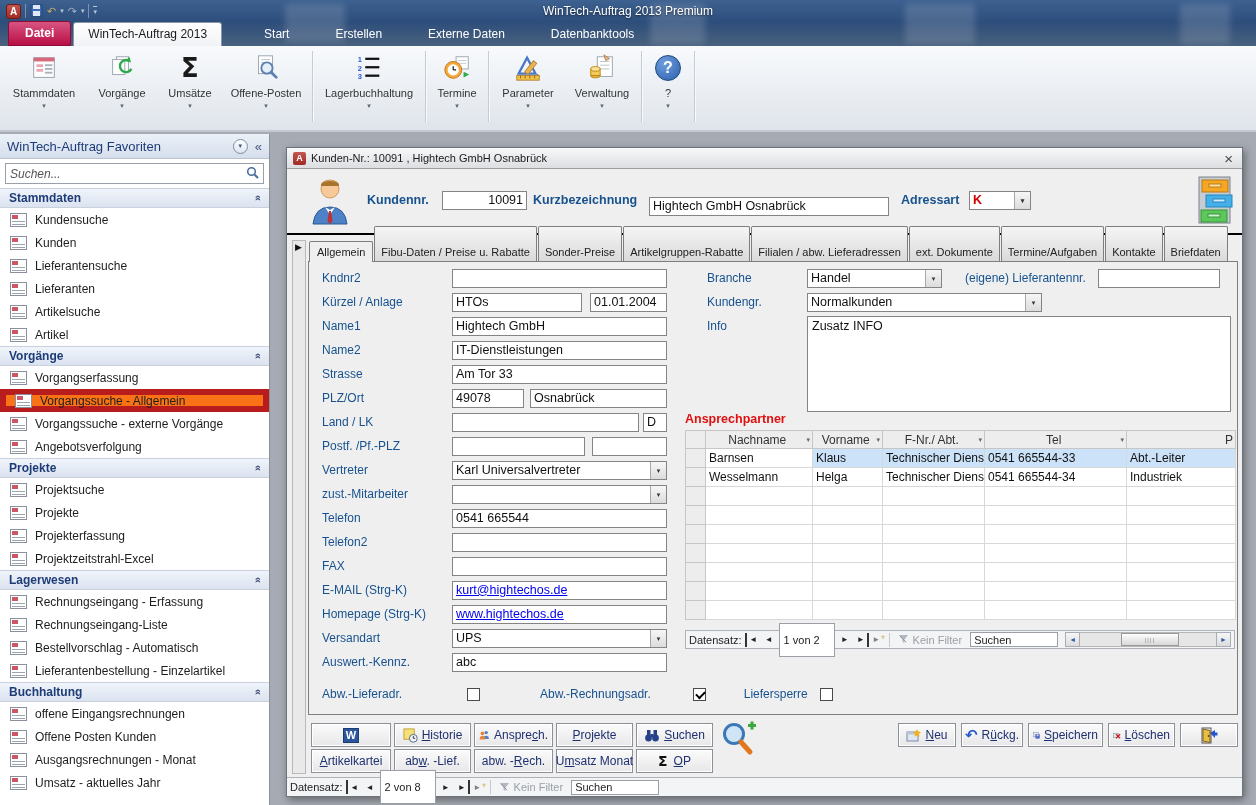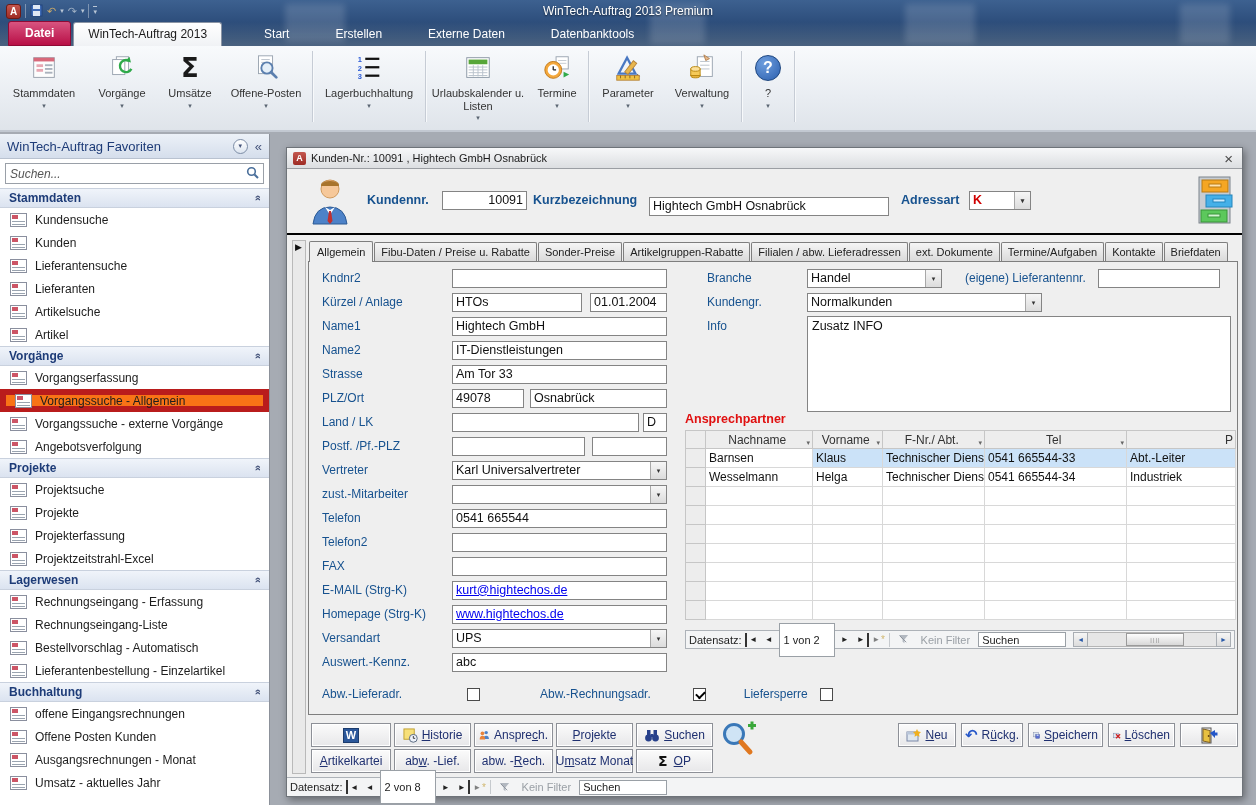--- a/index.html
+++ b/index.html
@@ -80,60 +80,60 @@
                 border-left:1px solid #a8a8a8;display:flex;align-items:center;justify-content:center;font-size:7px;color:#333}
   .win-sep{height:2px;background:#000}
 
   .win-body{position:relative;height:561px}
   .rec-strip{position:absolute;left:5px;top:5px;width:14px;height:534px;background:#e9e9e9;border:1px solid #b9b9b9}
   .rec-strip .mark{position:absolute;top:1px;left:2px;font-size:9px;color:#111}
 
   .tabctl{position:absolute;left:21px;top:5px;width:930px}
   .ftabs{display:flex;align-items:flex-end;height:21px;padding-left:1px}
   .ftab{font-size:11px;color:#222;background:linear-gradient(#f5f5f5,#dadada);border:1px solid #7e7e7e;border-bottom:none;
-        padding:3px 6px 3px;margin-right:1px;border-radius:2px 2px 0 0;white-space:nowrap}
+        padding:19px 6px 3px;margin-right:1px;border-radius:2px 2px 0 0;white-space:nowrap}
   .ftab.active{background:#efefef;position:relative;z-index:2;margin-bottom:-1px;padding:4px 7px 4px;font-weight:normal}
   .fpanel{position:relative;height:454px;border:1px solid #7e7e7e;background:#efefef}
 
   .lrow{position:absolute;left:13px;display:flex;align-items:center;height:20px}
   .lrow .flabel{width:130px;font-size:12px;color:#17528f;flex:none}
   .link-val{color:#0000ee;text-decoration:underline}
   .cb{width:13px;height:13px;border:1px solid #4a4a4a;background:#fff;display:inline-block;position:relative;flex:none}
   .cb[data-checked="true"]::after{content:"";position:absolute;left:2px;top:2px;width:7px;height:4px;
         border-left:2px solid #000;border-bottom:2px solid #000;transform:rotate(-45deg)}
 
   .rcol{position:absolute;left:376px;top:0;width:552px;height:454px}
   .rrow{position:absolute;display:flex;align-items:center;height:20px}
   .rlabel{font-size:12px;color:#17528f}
   .info-area{position:absolute;left:122px;top:54px;width:424px;height:96px;background:#fff;border:1px solid #848484;
              font-size:12.5px;padding:2px 4px;color:#111}
   .ap-heading{position:absolute;left:0;top:150px;font-size:12.5px;font-weight:bold;color:#e01010}
 
   table.ap{border-collapse:collapse;table-layout:fixed;width:550px;font-size:12px;background:#fff;position:absolute;left:0;top:168px}
   table.ap th{background:#ededed;border:1px solid #c6c6c6;font-weight:normal;height:18px;color:#333;overflow:hidden;white-space:nowrap;padding:0 2px}
-  table.ap th .thx{display:flex;align-items:flex-end}
+  table.ap th .thx{display:flex;align-items:center}
   table.ap th .thx .tlabel{flex:1;text-align:center}
   table.ap th .sort{font-size:7px;color:#666}
   table.ap td{border:1px solid #d8d8d8;height:19px;padding:0 3px;overflow:hidden;white-space:nowrap;color:#111}
   table.ap td.rowsel{background:#ededed;border-color:#c6c6c6}
   tr.sel td{background:#cbe2f8}
   tr.sel td.editcell{background:#fff}
   tr.sel td.rowsel{background:#ededed}
 
   .recnav{display:flex;align-items:center;background:#f3f4f5;border:1px solid #adb2b8;font-size:11px;color:#222;
           padding:0 3px;gap:3px;height:19px}
   .subnav{position:absolute;left:0;top:368px;width:550px}
   .rn-btn{min-width:14px;height:14px;display:flex;align-items:center;justify-content:center;font-size:8px;color:#222}
   .rn-first,.rn-last{border-left:2px solid #333;padding-left:1px}
   .rn-last{border-left:none;border-right:2px solid #333;padding-right:1px}
   .rn-new .star{color:#b58500;font-size:10px;margin-left:1px}
   .rn-new{opacity:.55}
   .rn-pos{background:#fff;border:1px solid #9aa0a6;height:15px;padding:16px 4px;min-width:56px;display:flex;align-items:center}
   .rn-sep{width:1px;height:14px;background:#c6cace}
-  .rn-filter{color:#9aa0a6;display:flex;gap:12px;align-items:center;padding:0 5px;white-space:nowrap}
+  .rn-filter{color:#9aa0a6;display:flex;gap:4px;align-items:center;padding:0 5px;white-space:nowrap}
   .rn-search{background:#fff;border:1px solid #9aa0a6;height:15px;width:88px;font-size:11px;padding:0 3px;color:#222;
              font-family:"Liberation Sans",sans-serif;outline:none}
   .hsb{flex:1;display:flex;align-items:center;height:15px;margin-left:4px}
   .hsb-btn{width:15px;height:15px;background:linear-gradient(#f6f6f6,#dcdcdc);border:1px solid #a8adb3;
            display:flex;align-items:center;justify-content:center;font-size:7px;color:#2a5aa8}
   .hsb-track{flex:1;height:15px;background:#e6e6e6;border-top:1px solid #b5b5b5;border-bottom:1px solid #b5b5b5;position:relative}
   .hsb-thumb{position:absolute;left:30%;width:58px;top:0;bottom:0;background:linear-gradient(#fdfdfd,#d8d8d8);
              border:1px solid #9a9a9a;display:flex;align-items:center;justify-content:center;font-size:6px;color:#888;letter-spacing:1px}
 
   .fbtn{position:absolute;height:24px;display:flex;align-items:center;justify-content:center;gap:4px;
@@ -244,39 +244,20 @@
               <text x="4" y="28" font-size="8" font-weight="bold" fill="#2b5bd7" font-family="sans-serif">3</text>
               <rect x="12" y="5" width="15" height="2.4" fill="#111"></rect>
               <rect x="12" y="14" width="15" height="2.4" fill="#111"></rect>
               <rect x="12" y="23" width="15" height="2.4" fill="#111"></rect>
             </svg>
         </span>
         <span class="rlb">Lagerbuchhaltung</span>
         <span class="rcaret">▾</span>
       </div>
       <div class="rsep"></div>
-      <div class="rbtn" style="width:100px">
-        <span class="ric">
-          <svg width="30" height="30" viewBox="0 0 32 32">
-              <rect x="4" y="5" width="24" height="21" fill="#fff" stroke="#8a96a4"></rect>
-              <rect x="6" y="7" width="20" height="5" fill="#57a639"></rect>
-              <g stroke="#b9c2cc">
-                <line x1="6" y1="15" x2="26" y2="15"></line>
-                <line x1="6" y1="18" x2="26" y2="18"></line>
-                <line x1="6" y1="21" x2="26" y2="21"></line>
-                <line x1="6" y1="24" x2="26" y2="24"></line>
-                <line x1="11" y1="13" x2="11" y2="25"></line>
-                <line x1="16" y1="13" x2="16" y2="25"></line>
-                <line x1="21" y1="13" x2="21" y2="25"></line>
-              </g>
-            </svg>
-        </span>
-        <span class="rlb">Urlaubskalender u. Listen</span>
-        <span class="rcaret">▾</span>
-      </div>
       <div class="rbtn" style="width:58px">
         <span class="ric">
           <svg width="30" height="30" viewBox="0 0 32 32">
               <rect x="15" y="4" width="13" height="13" fill="#fff" stroke="#9aa4b0"></rect>
               <line x1="17" y1="8" x2="26" y2="8" stroke="#c3cad2"></line>
               <line x1="17" y1="11" x2="26" y2="11" stroke="#c3cad2"></line>
               <circle cx="12" cy="18" r="9" fill="#f4a83c" stroke="#c07818"></circle>
               <circle cx="12" cy="18" r="6" fill="#fff"></circle>
               <line x1="12" y1="18" x2="12" y2="14" stroke="#333" stroke-width="1.5"></line>
               <line x1="12" y1="18" x2="15" y2="18" stroke="#333" stroke-width="1.5"></line>

